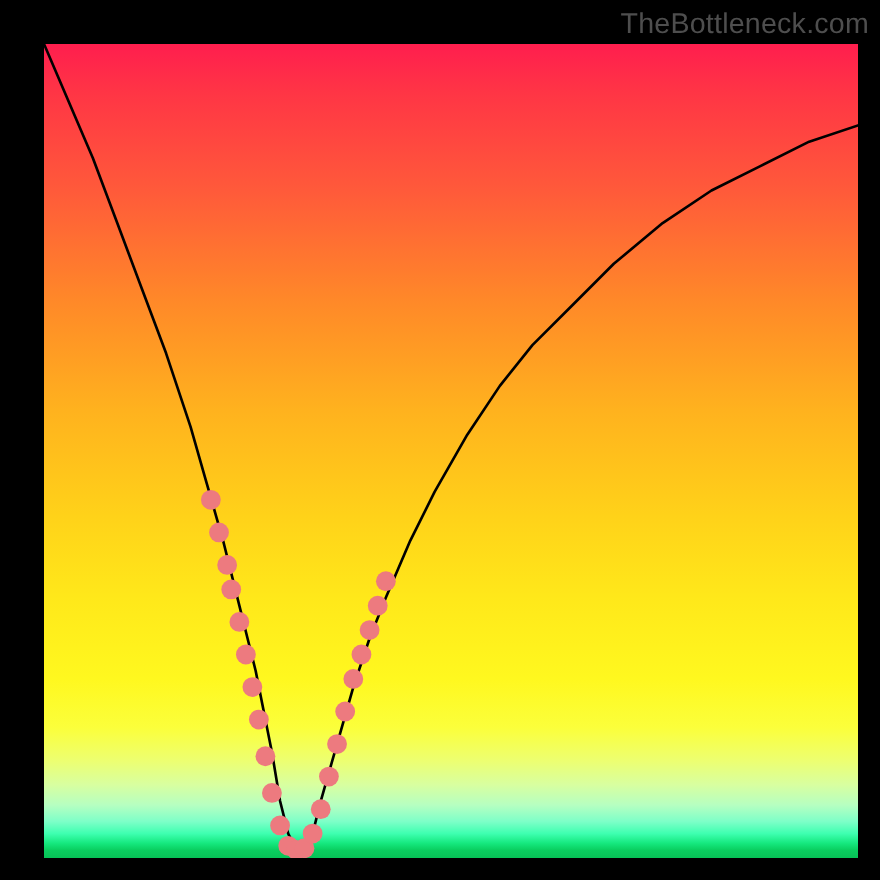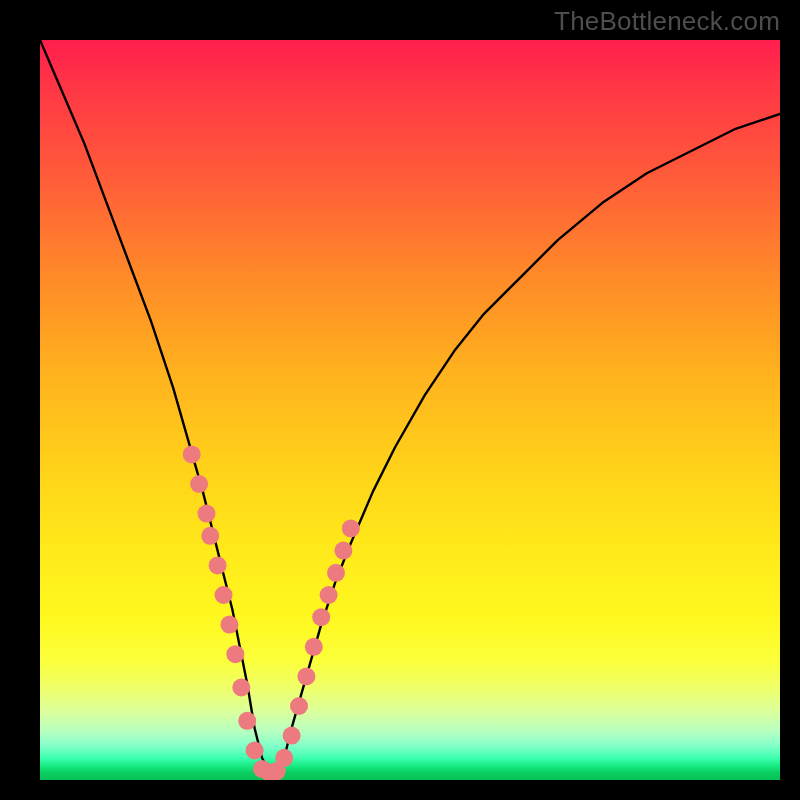--- a/index.html
+++ b/index.html
@@ -39,21 +39,21 @@
       #7effc8 95.5%,
       #3effb0 97%,
       #15e87e 98.2%,
       #0acf60 99%,
       #07c257 100%
     );
   }
   .watermark {
     position: absolute;
     top: 6px;
-    right: 20px;
+    right: 10px;
     color: #4e4e4e;
     font-size: 26px;
     letter-spacing: 0.2px;
     font-weight: 400;
     user-select: none;
   }
   svg {
     position: absolute;
     left: 0;
     top: 0;

